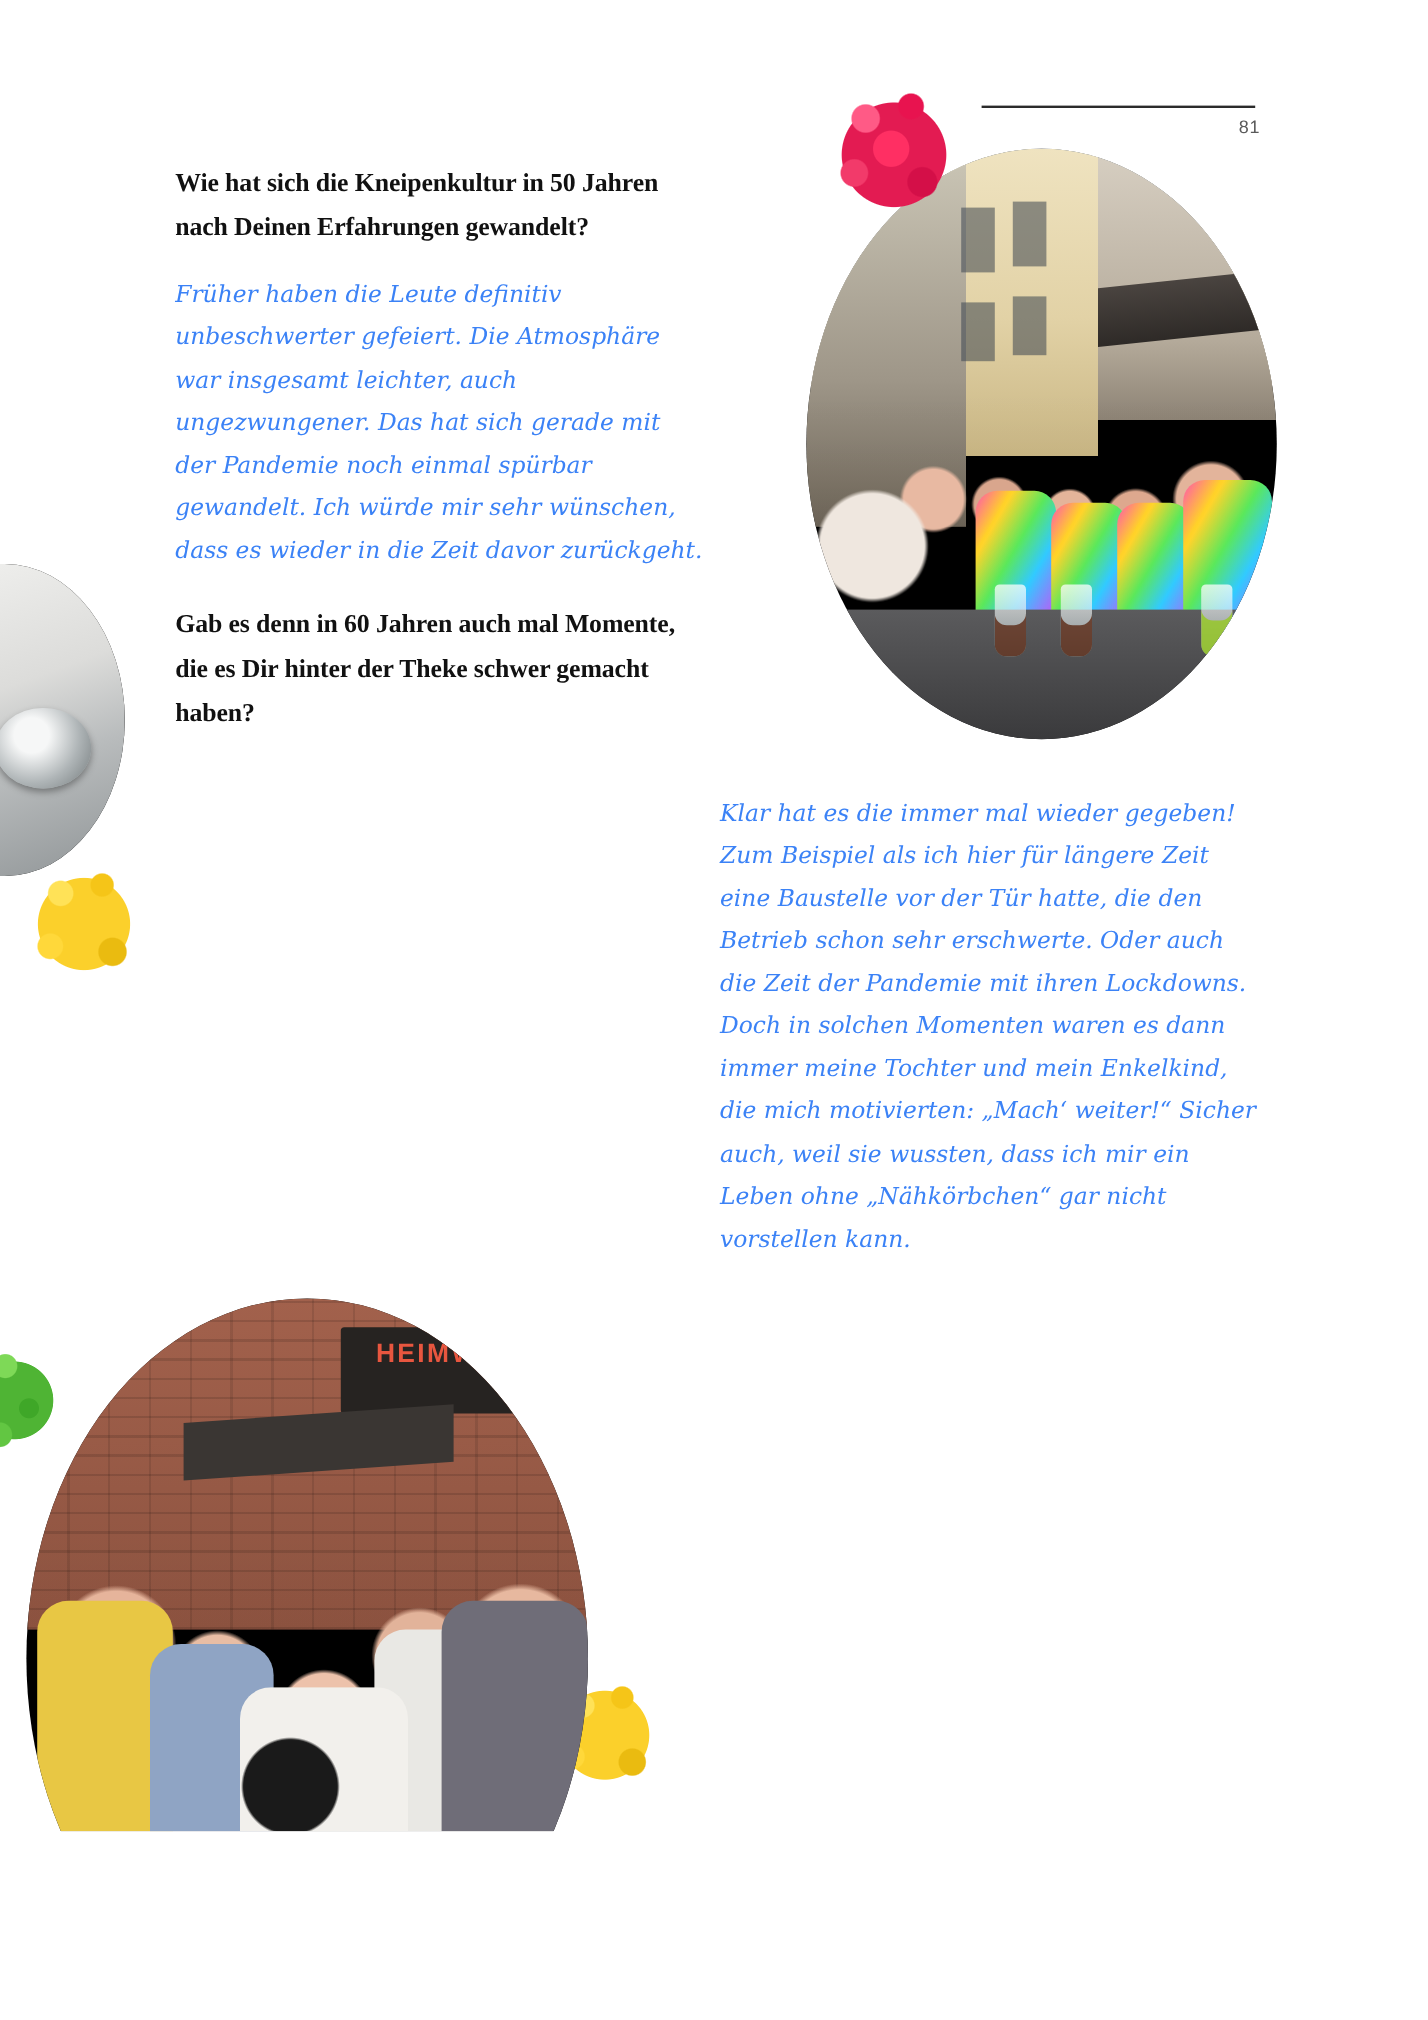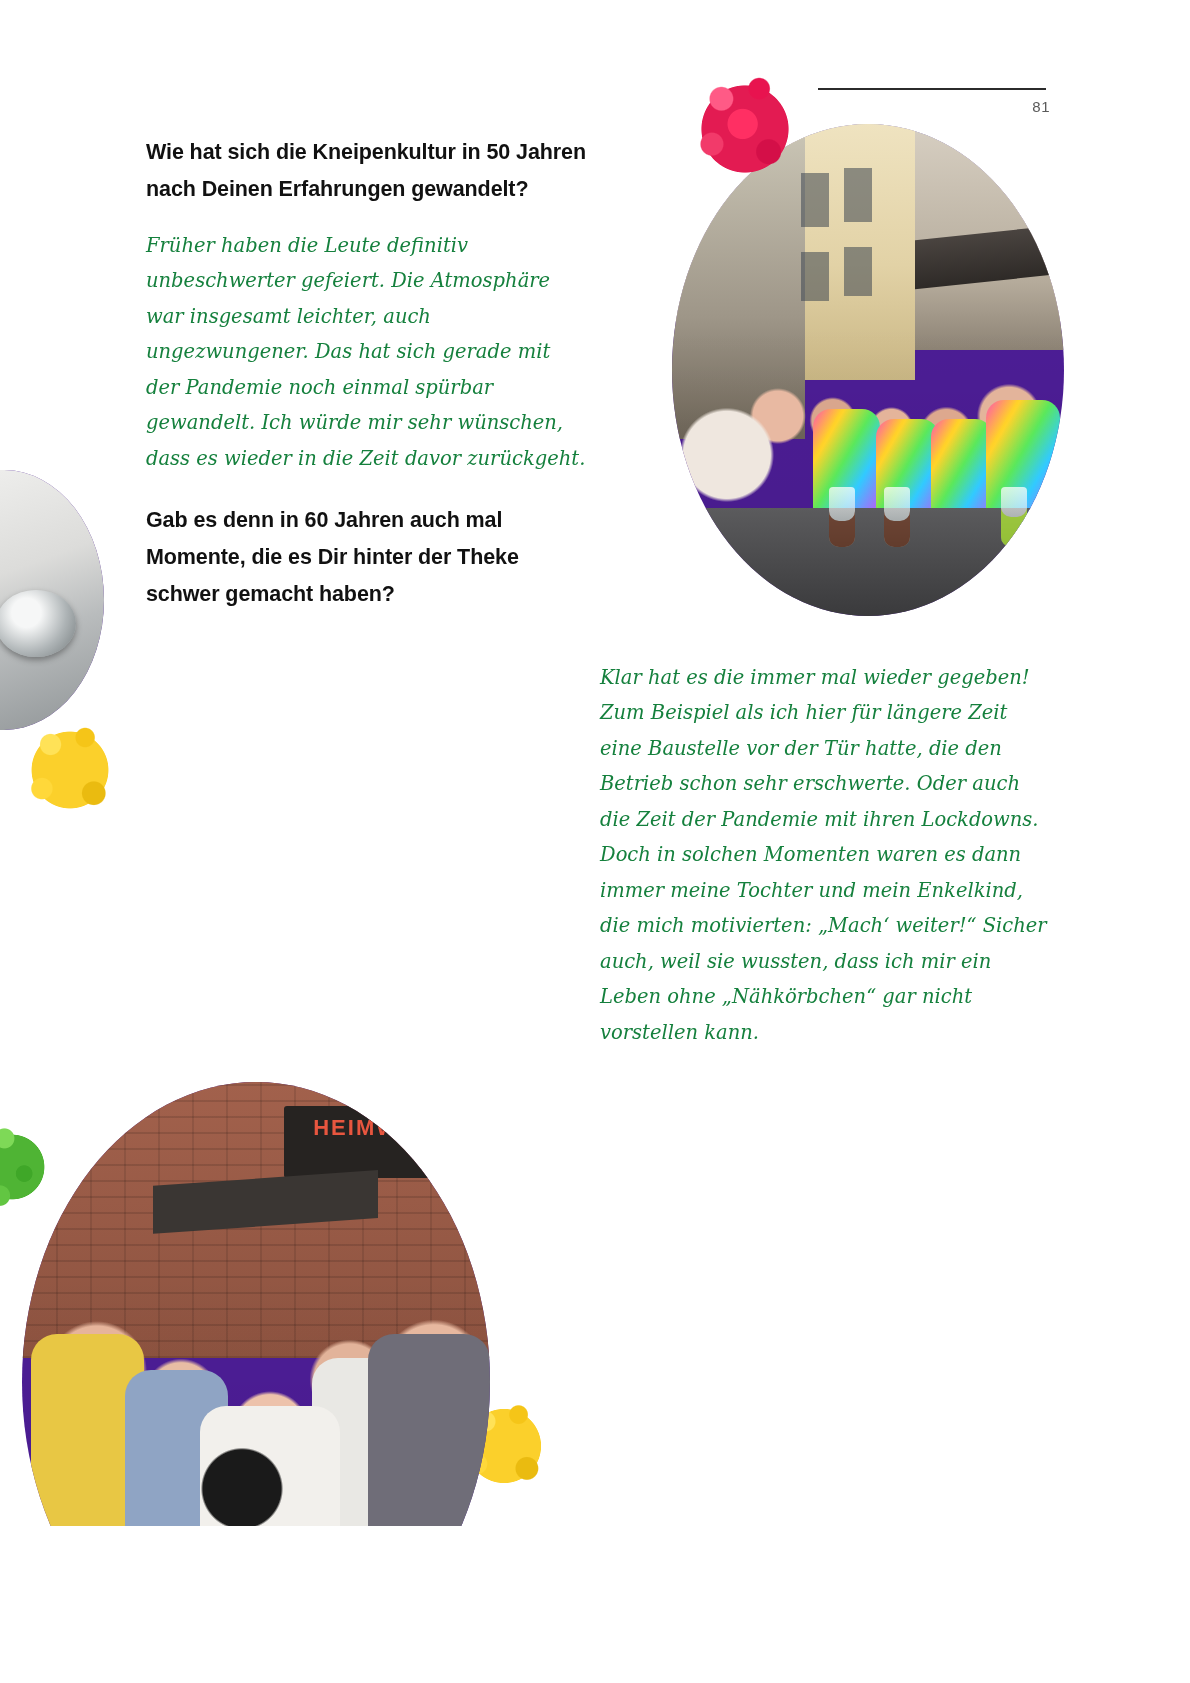--- a/index.html
+++ b/index.html
@@ -45,45 +45,45 @@
     width: 442px;
   }
   .col-right {
     position: absolute;
     left: 600px;
     top: 660px;
     width: 448px;
   }
 
   h2.q {
-    font-family: Liberation Sans, sans-serif;
+    font-family: Liberation Serif, serif;
     font-weight: bold;
     font-size: 21.5px;
     line-height: 1.72;
     color: #111111;
     margin: 0 0 20px 0;
     letter-spacing: -0.1px;
   }
   p.a {
     font-family: "DejaVu Serif", serif;
     font-style: italic;
     font-size: 19.5px;
     line-height: 1.82;
-    color: #15803d;
+    color: #3b82f6;
     margin: 0 0 26px 0;
   }
   .col-right h2.q { margin-bottom: 18px; }
   .col-right p.a { margin-bottom: 26px; }
 
   
   .photo {
     position: absolute;
     border-radius: 50%;
     overflow: hidden;
-    background: #4c1d95;
+    background: #000000;
   }
 
   
   #photo-crowd-street {
     left: 672px;
     top: 124px;
     width: 392px;
     height: 492px;
     border-radius: 196px / 246px;
   }

